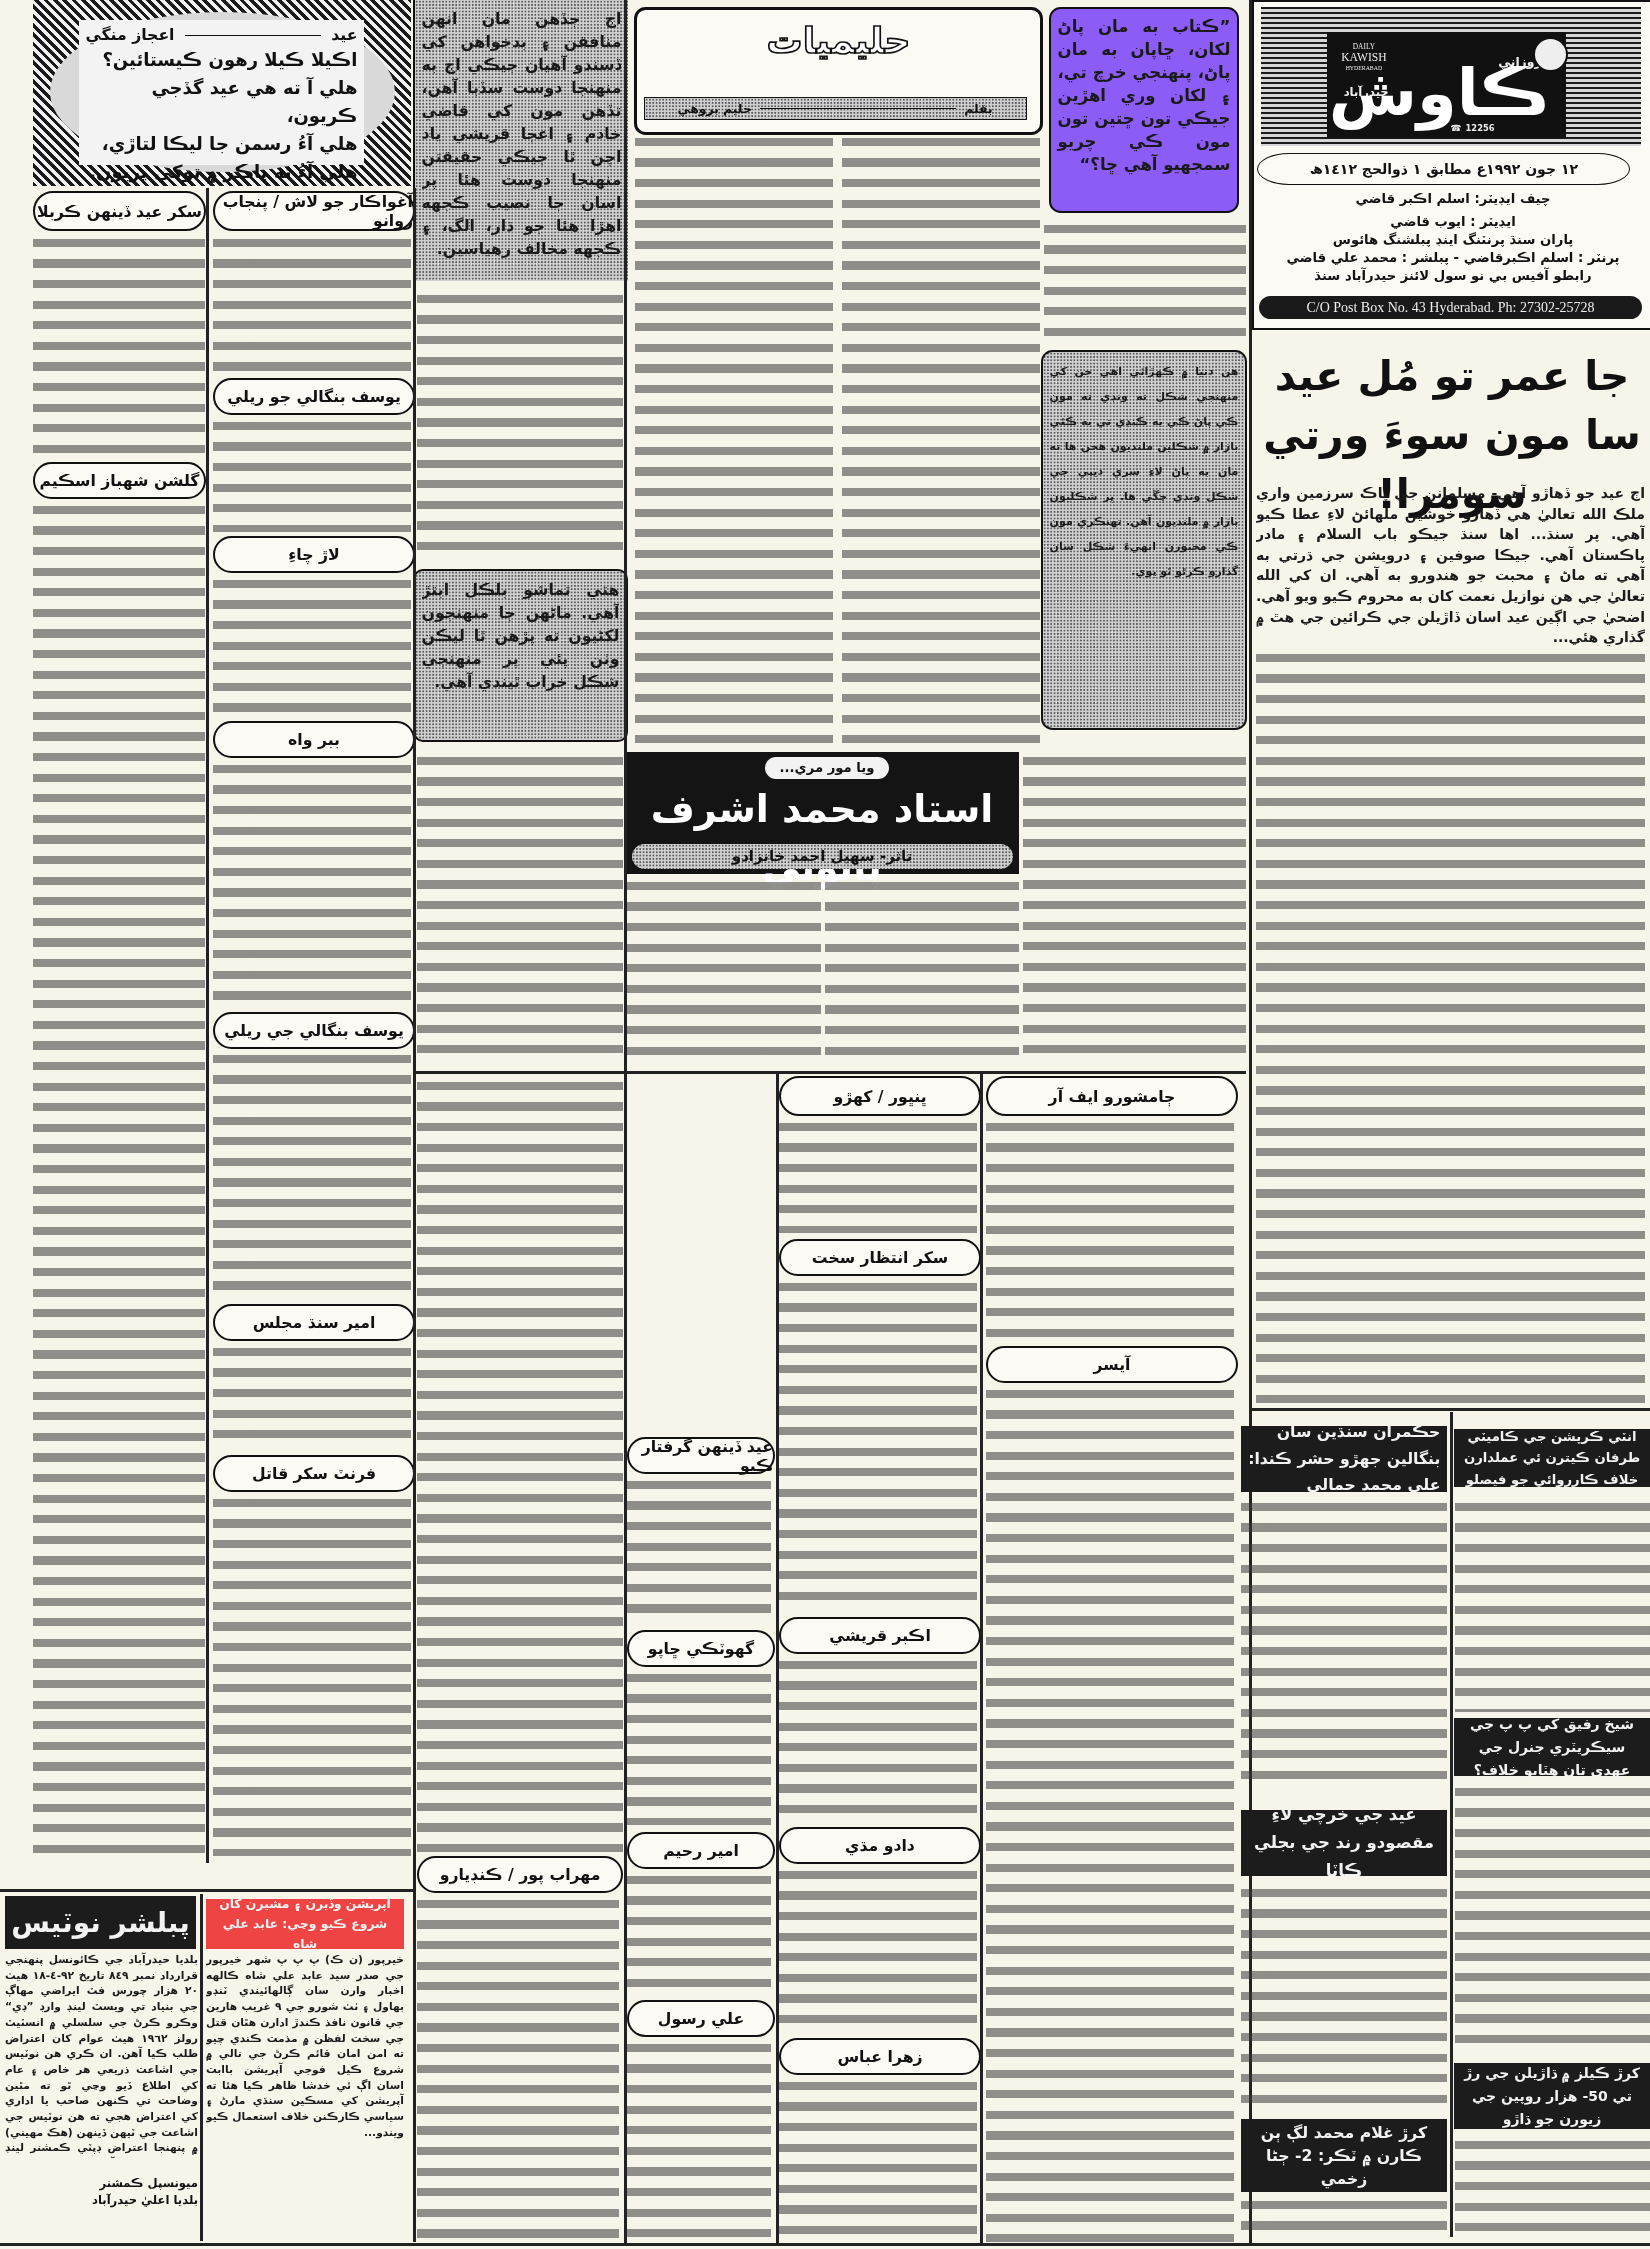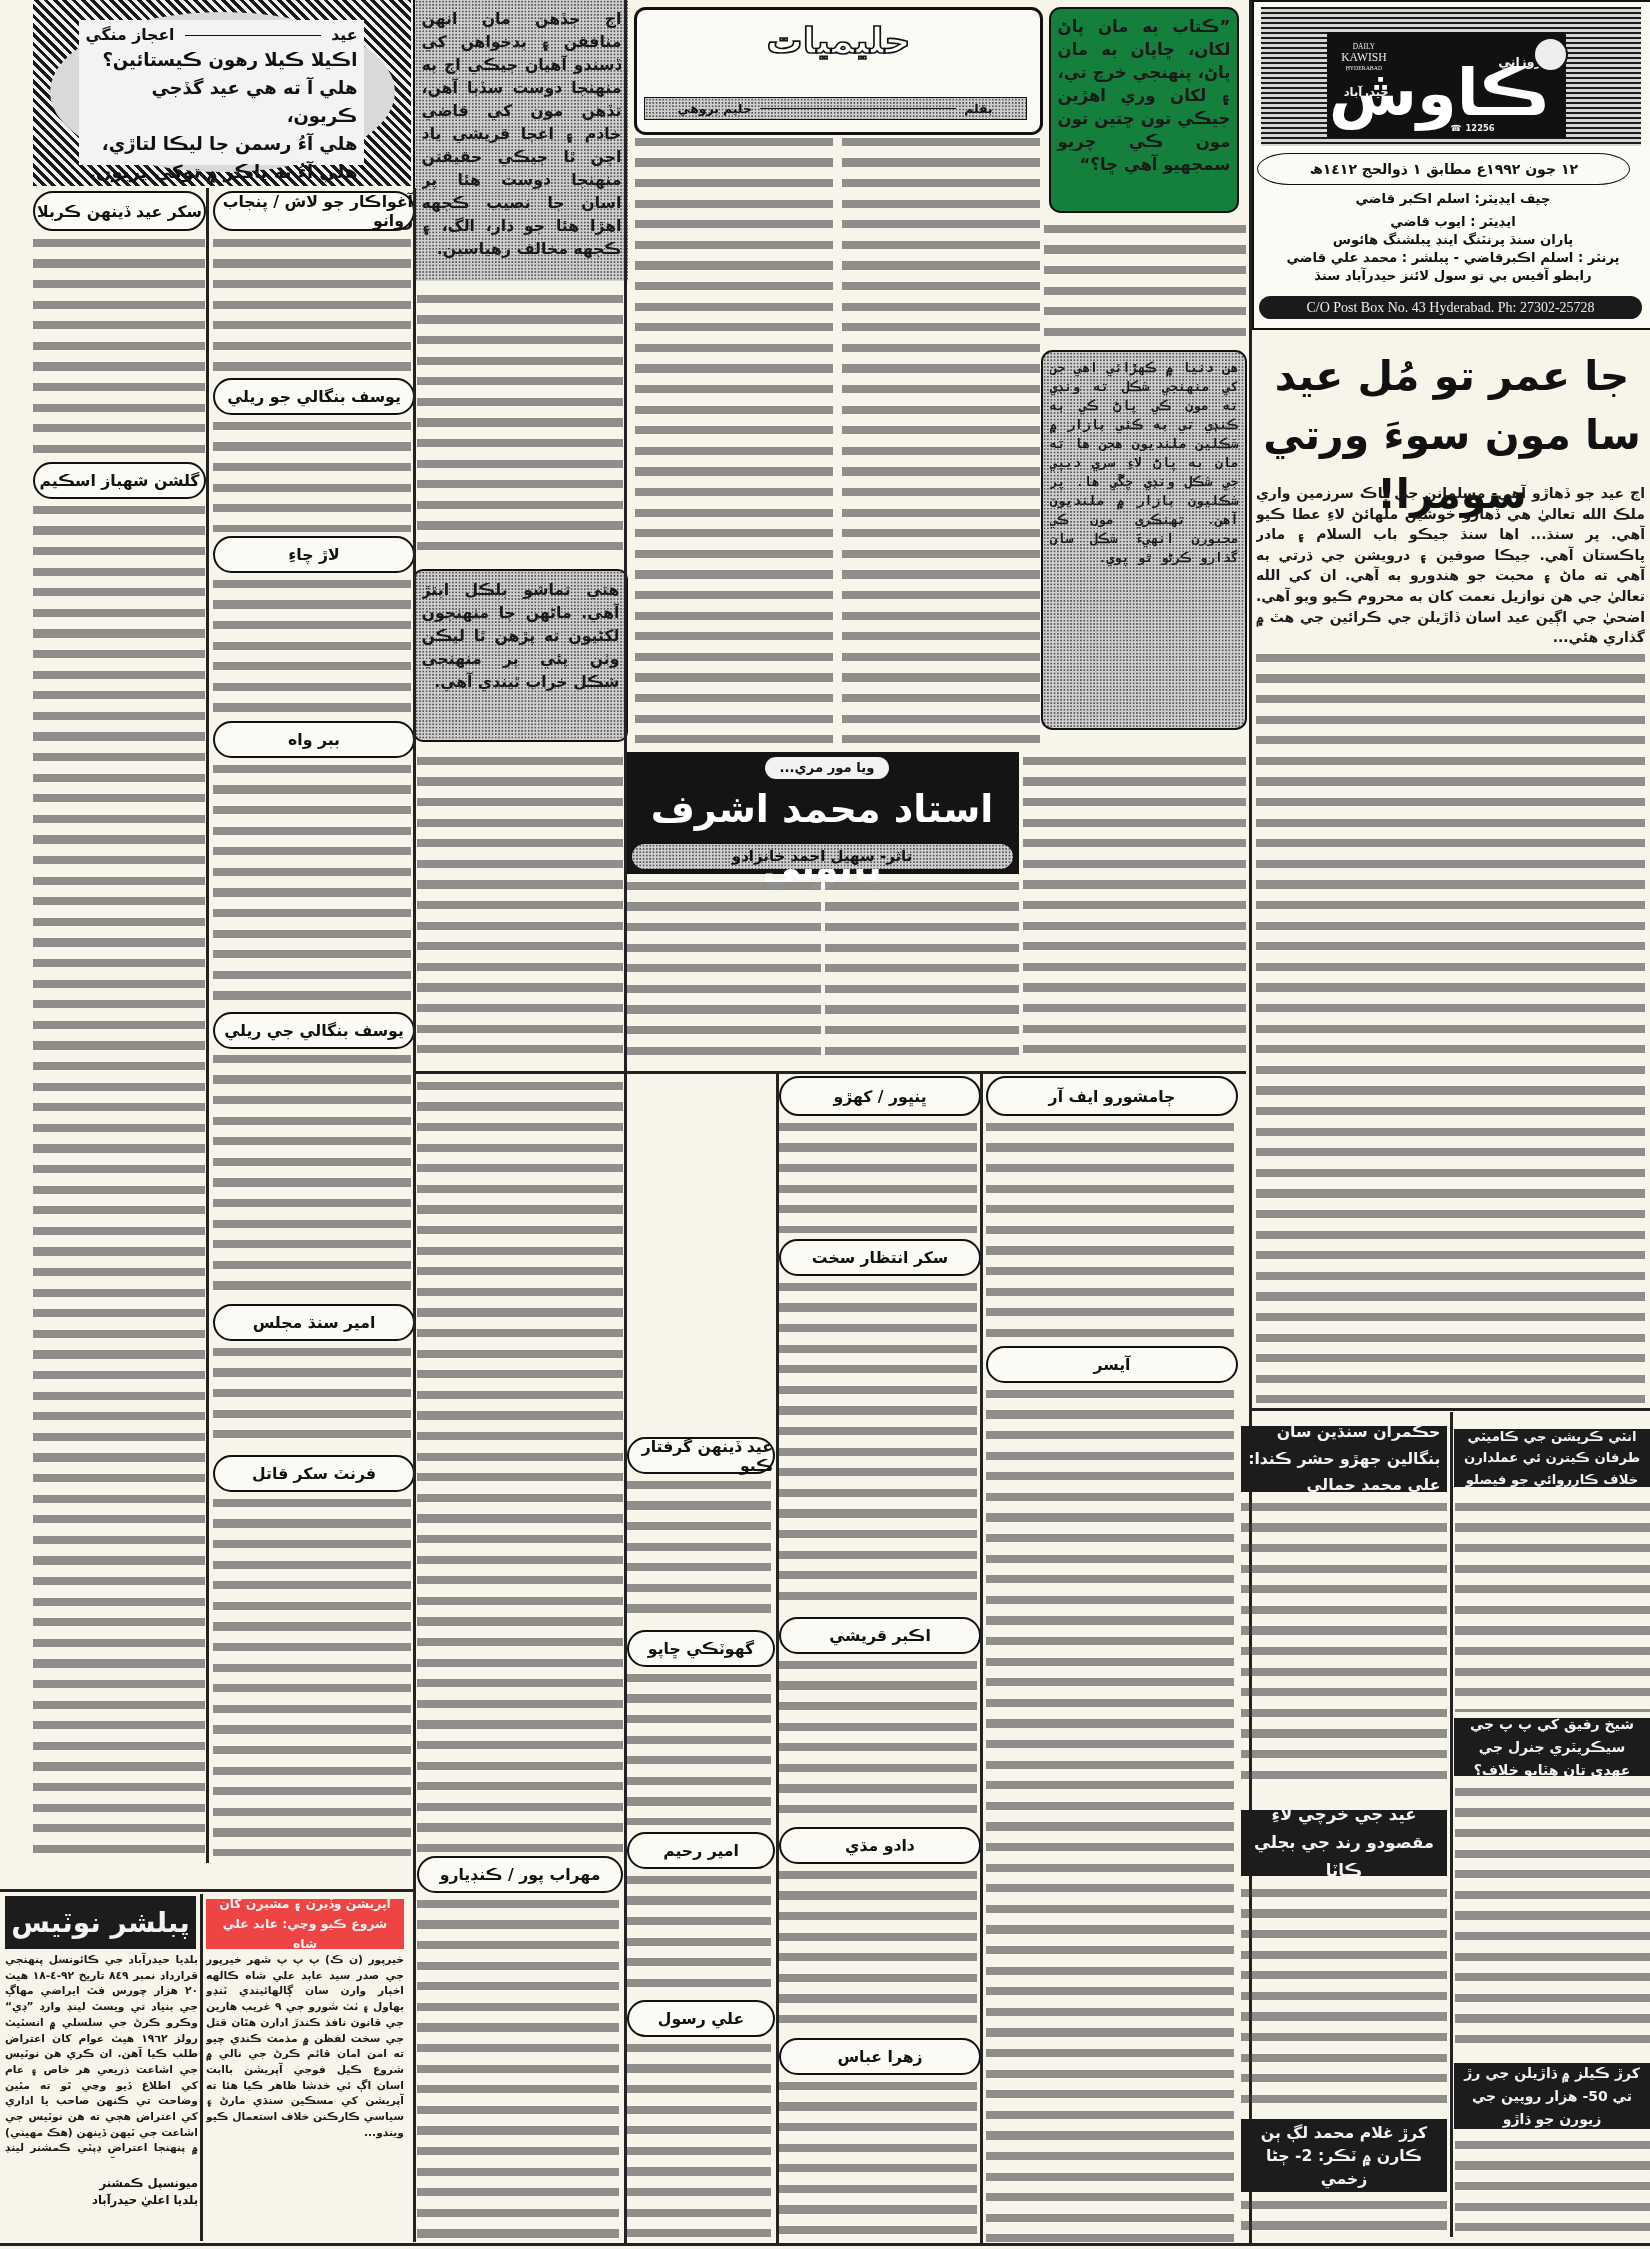--- a/index.html
+++ b/index.html
@@ -104,25 +104,25 @@
 
   <div class="abs" style="left:634px;top:6.6px;width:403px;height:122px;border:3.3px solid #111;border-radius:11.6px;background:#fbfaf5;">
     <div class="abs" style="left:0;top:10px;width:100%;text-align:center;direction:rtl;font-size:36px;font-weight:bold;color:#fff;-webkit-text-stroke:1.7px #111;">حليميات</div>
     <div class="abs dotted" style="left:6.6px;top:87px;width:383px;height:23px;border:1.7px solid #111;direction:rtl;display:flex;align-items:center;justify-content:space-between;padding:0 33px;box-sizing:border-box;font-weight:bold;font-size:12.4px;">
       <span>بقلم</span>
       <span style="flex:1;border-bottom:0.8px solid #111;margin:0 8.3px;"></span>
       <span>حليم بروهي</span>
     </div>
   </div>
 
-  <div class="abs body-text" style="left:1049px;top:6.6px;width:190px;height:206px;border:2.5px solid #111;border-radius:11.6px;padding:6.6px;box-sizing:border-box;background:#15803d;font-size:16.5px;line-height:23px;">
+  <div class="abs body-text" style="left:1049px;top:6.6px;width:190px;height:206px;border:2.5px solid #111;border-radius:11.6px;padding:6.6px;box-sizing:border-box;background:#8b5cf6;font-size:16.5px;line-height:23px;">
     <span>”ڪتاب به مان پاڻ لکان، ڇاپان به مان پاڻ، پنهنجي خرچ تي، ۽ لکان وري اهڙين جيڪي تون ڇتين تون مون ڪي چريو سمجهيو آهي ڇا؟“</span>
   </div>
   <div class="abs dotted" style="left:1041px;top:350px;width:206px;height:380px;border:2.5px solid #111;border-radius:11.6px;padding:6.6px;box-sizing:border-box;">
-    <div class="body-text" style="height:100%;font-size:13px;line-height:19px;font-family:Liberation Mono, monospace;">هن دنيا ۾ ڪهڙائي اهي جن کي منهنجي شڪل ته ونڊي ته مون ڪي پاڻ ڪي به ڪنڊي تي به ڪئي بازار ۾ شڪلين ملنديون هجن ها ته مان به پاڻ لاءِ سري ديپي جي شڪل ونڊي چڱي ها. پر شڪليون بازار ۾ ملنديون آهن. تهنڪري مون ڪي مجبورن انهيءَ شڪل سان گذارو ڪرڻو ٿو پوي.</div>
+    <div class="body-text" style="height:100%;font-size:11px;line-height:25px;">هن دنيا ۾ ڪهڙائي اهي جن کي منهنجي شڪل ته ونڊي ته مون ڪي پاڻ ڪي به ڪنڊي تي به ڪئي بازار ۾ شڪلين ملنديون هجن ها ته مان به پاڻ لاءِ سري ديپي جي شڪل ونڊي چڱي ها. پر شڪليون بازار ۾ ملنديون آهن. تهنڪري مون ڪي مجبورن انهيءَ شڪل سان گذارو ڪرڻو ٿو پوي.</div>
   </div>
   <div class="abs dotted" style="left:413px;top:0;width:215px;height:281px;border-left:2.5px solid #111;padding:6.6px;box-sizing:border-box;">
     <div class="body-text" style="height:100%;font-size:15.7px;line-height:23px;">اڄ جڏهن مان انهن منافقن ۽ بدخواهن کي ڏسندو آهيان جيڪي اڄ به منهنجا دوست سڏبا آهن، تڏهن مون کي قاضي خادم ۽ اعجا قريشي ياد اچن ٿا جيڪي حقيقتن منهنجا دوست هئا پر اسان جا نصيب ڪجهه اهڙا هئا جو ڌار، الگ، ۽ ڪجهه مخالف رهياسين.</div>
   </div>
   <div class="abs dotted" style="left:413px;top:569px;width:215px;height:173px;border:2.5px solid #111;border-radius:10px;padding:6.6px;box-sizing:border-box;">
     <div class="body-text" style="height:100%;font-size:15.7px;line-height:23px;">هتي تماشو بلڪل ابتڙ آهي. ماڻهن جا منهنجون لکڻيون ته پڙهن ٿا ليڪن وٺن پئي پر منهنجي شڪل خراب ٿيندي آهي.</div>
   </div>
 
   <div class="abs body-text" style="left:842px;top:132px;width:198px;height:611px;">
       <span class="filler"></span>

